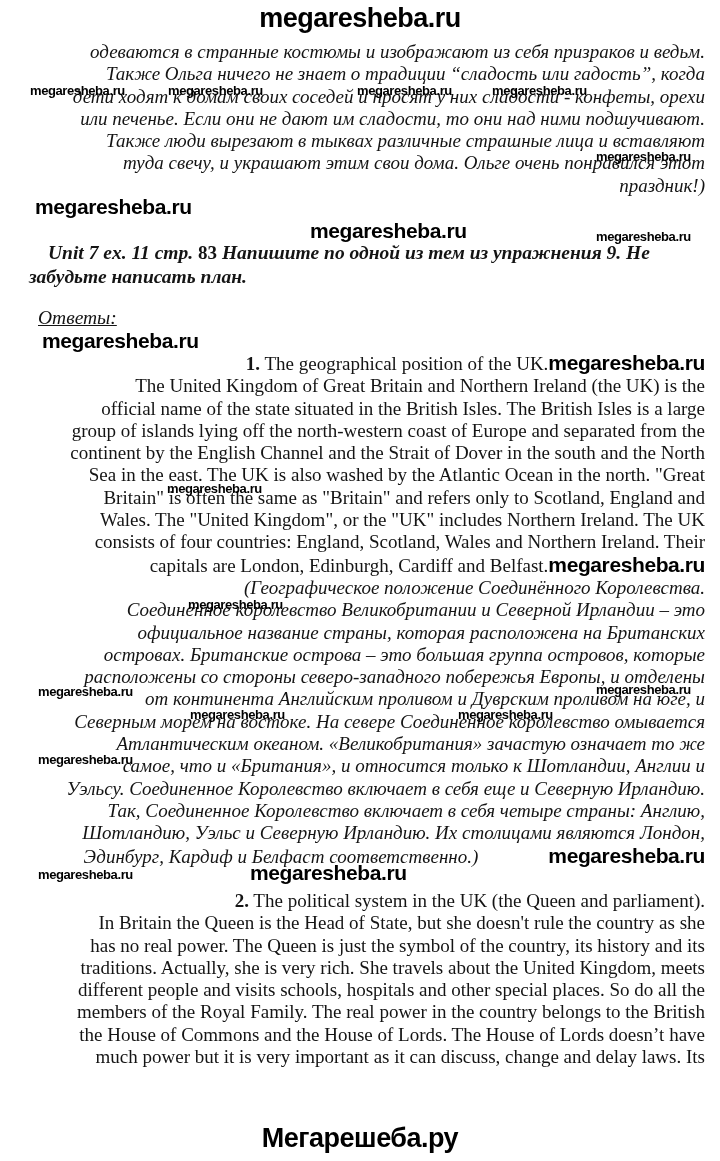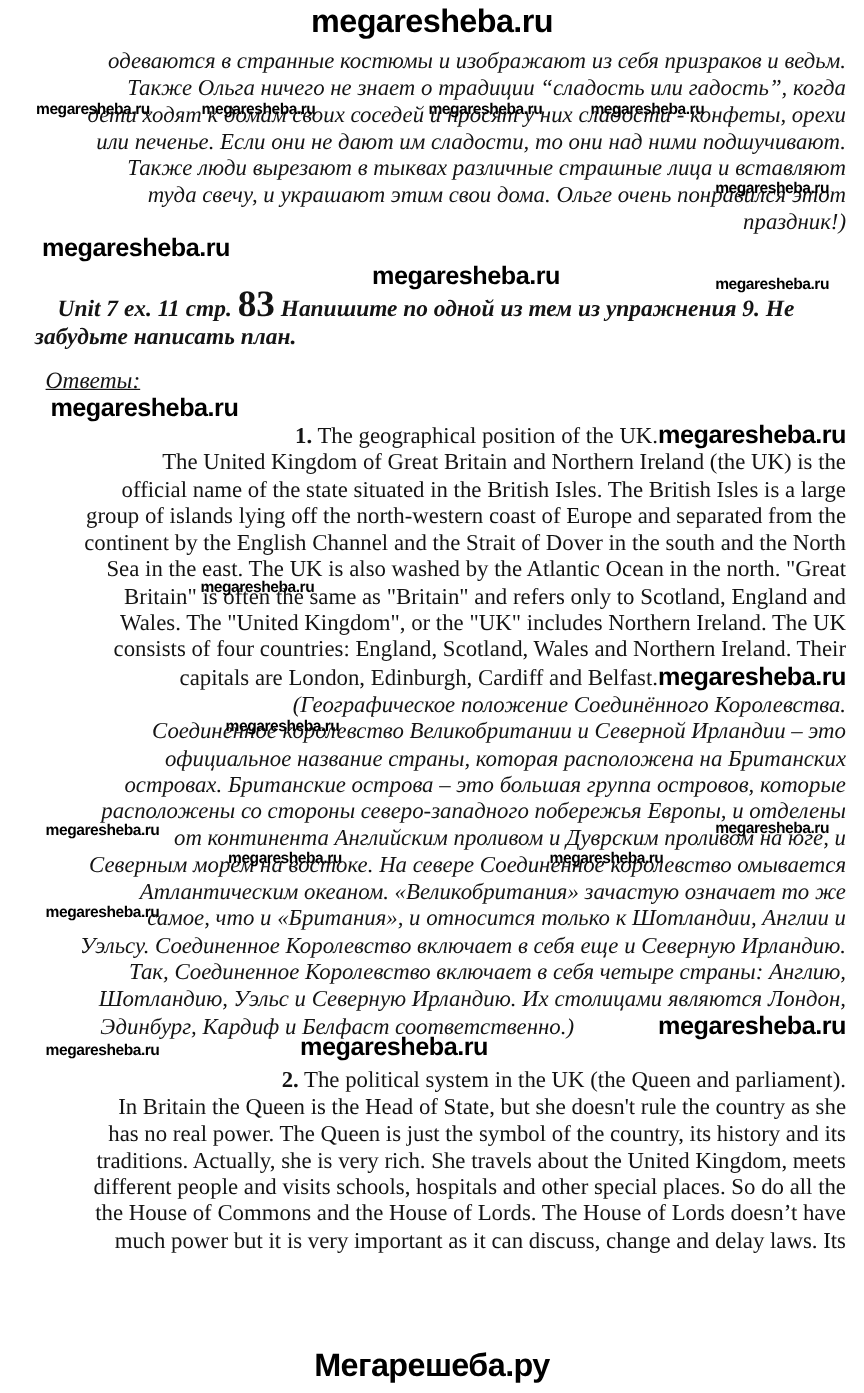--- a/index.html
+++ b/index.html
@@ -22,21 +22,21 @@
   .wm-md{font-size:21px;line-height:21px;}
   .wm-abs{position:absolute;}
   .wm-inline{display:inline;vertical-align:baseline;}
   .site-title{
     position:absolute;top:3px;left:0;width:720px;text-align:center;
     font-family:"Liberation Sans", sans-serif;font-weight:bold;font-size:27px;
     letter-spacing:-0.5px;color:#000;
   }
   .task-heading{position:absolute;left:29px;top:241px;width:676px;
     font-weight:bold;font-style:italic;font-size:19.5px;line-height:24px;}
-  .page-num{font-style:normal;font-size:31px;font-weight:bold;}
+  .page-num{font-style:normal;font-size:19px;font-weight:bold;}
   .answers{position:absolute;left:38px;top:307px;font-style:italic;font-size:19.5px;
     text-decoration:underline;}
   .footer-brand{
     position:absolute;top:1123px;left:0;width:720px;text-align:center;
     font-family:Liberation Sans, sans-serif;font-weight:bold;font-size:27px;
     letter-spacing:-0.5px;color:#000;
   }
   
   .wa1{left:30px;top:84px;}  .wa2{left:168px;top:84px;}
   .wa3{left:357px;top:84px;} .wa4{left:492px;top:84px;}
@@ -127,19 +127,20 @@
   <span class="wm wm-sm wm-abs wa13">megaresheba.ru</span>
   <span class="wm wm-sm wm-abs wa14">megaresheba.ru</span>
   <span class="wm wm-md wm-abs wb4">megaresheba.ru</span>
 
   <div class="block" style="top:890px;">
     <div class="line secline"><span class="num">2.</span><span> The political system in the UK (the Queen and parliament).</span></div>
     <div class="line indent">In Britain the Queen is the Head of State, but she doesn't rule the country as she</div>
     <div class="line">has no real power. The Queen is just the symbol of the country, its history and its</div>
     <div class="line">traditions. Actually, she is very rich. She travels about the United Kingdom, meets</div>
     <div class="line">different people and visits schools, hospitals and other special places. So do all the</div>
+    <div class="line">members of the Royal Family. The real power in the country belongs to the British</div>
     <div class="line">the House of Commons and the House of Lords. The House of Lords doesn’t have</div>
     <div class="line">much power but it is very important as it can discuss, change and delay laws. Its</div>
   </div>
 
   <div class="footer-brand">Мегарешеба.ру</div>
 
 </div>
 
 </body></html>

